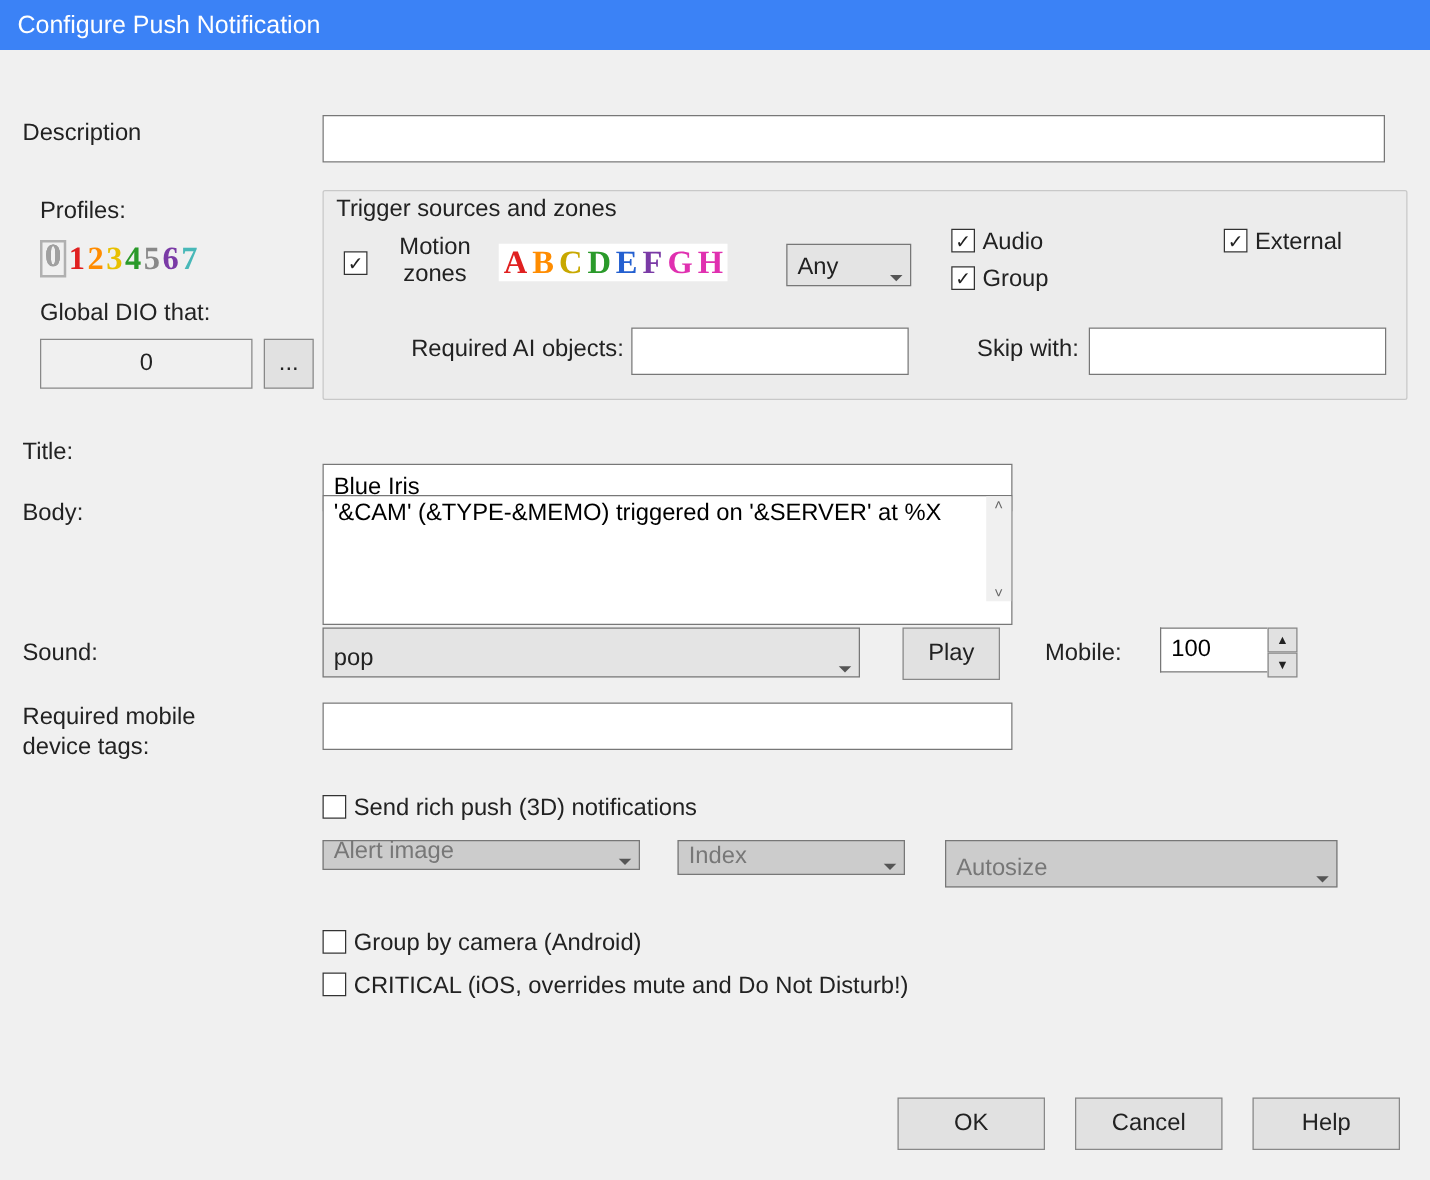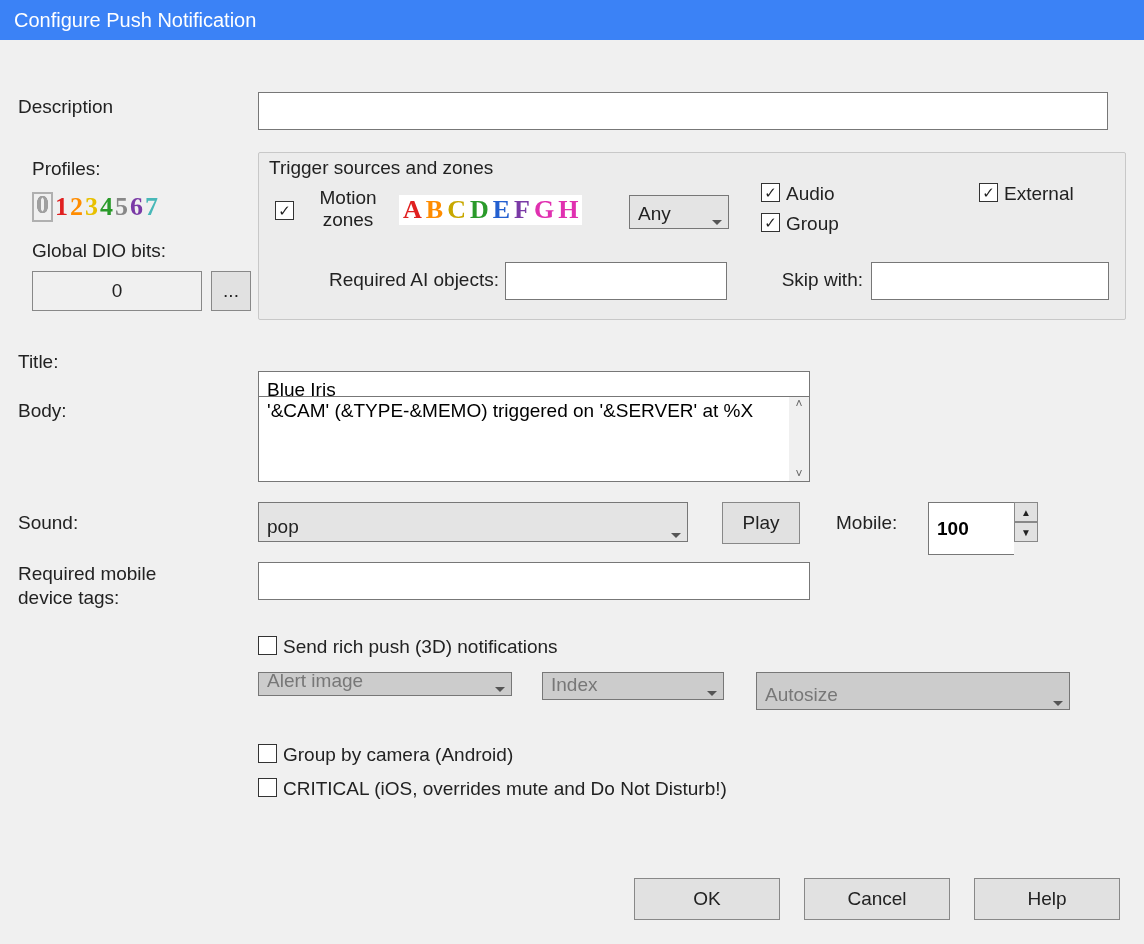--- a/index.html
+++ b/index.html
@@ -122,31 +122,31 @@
   .fieldset .skip-lbl{ position:absolute; left:500px; top:116px; width:104px; text-align:right;}
   .fieldset .skip-field{ position:absolute; left:612px; top:109px; width:238px; height:38px;}
 
   
   .row-title { top:307px;}
   .row-title .lbl { position:absolute; width:230px; top:4px;}
   .row-title .field{ position:absolute; left:240px; width:552px; height:38px;margin-top:24px;}
 
   .row-body { top:356px;}
   .row-body .lbl { position:absolute; width:230px; top:4px;}
-  .row-body .field{ position:absolute; left:240px; width:552px; height:86px; resize:none; padding-right:20px;}
+  .row-body .field{ position:absolute; left:240px; width:552px; height:104px; resize:none; padding-right:20px;}
   .row-body .scroll{ position:absolute; left:771px; top:1px; width:20px; height:84px; background:#f0f0f0; display:flex; flex-direction:column; justify-content:space-between; align-items:center; font-size:12px; color:#666;}
 
   
   .row-sound { top:462px;}
   .row-sound .lbl{ position:absolute; width:230px; top:10px;}
   .row-sound .sel{ position:absolute; left:240px; width:430px; height:40px;}
   .row-sound .play{ position:absolute; left:704px; width:78px; height:42px;}
   .row-sound .vol-lbl{ position:absolute; left:818px; top:10px;}
   .row-sound .spin{ position:absolute; left:910px; top:0; width:110px; height:40px; display:flex;}
-  .row-sound .spin input{ width:86px; height:53px; border-right:none;font-weight:bold;}
+  .row-sound .spin input{ width:86px; height:36px; border-right:none;}
   .row-sound .spin .arrows{ width:24px; display:flex; flex-direction:column;}
   .row-sound .spin .arrows div{ flex:1; border:1px solid #888; background:#e1e1e1; display:flex; align-items:center; justify-content:center; font-size:10px;}
 
   
   .row-tags { top:522px;}
   .row-tags .lbl{ position:absolute; width:230px; top:0; line-height:1.25;}
   .row-tags .field{ position:absolute; left:240px; width:552px; height:38px;}
 
   
   .row-rich { top:596px;}
@@ -158,21 +158,21 @@
   
   .row-chk2 { top:704px;}
   .row-chk2 .chk{ position:absolute; left:240px;}
   .row-chk2 .chk.c2{ top:34px;}
 
   
   .row-note { top:792px; left:18px; position:absolute;}
 
   
   .row-btns { position:absolute; right:24px; bottom:24px; display:flex; gap:24px;}
-  .row-btns .btn{ width:146px; height:42px;}
+  .row-btns .btn{ width:118px; height:42px;}
 </style>
 </head>
 <body>
 
 <div class="titlebar">
   <span>Configure Push Notification</span>
 </div>
 
 <div class="client">
 
@@ -186,21 +186,21 @@
     <div class="profiles">
       <span class="p0">0</span>
       <span class="p1">1</span>
       <span class="p2">2</span>
       <span class="p3">3</span>
       <span class="p4">4</span>
       <span class="p5">5</span>
       <span class="p6">6</span>
       <span class="p7">7</span>
     </div>
-    <div class="dio-lbl">Global DIO bits:</div>
+    <div class="dio-lbl">Global DIO that:</div>
     <div class="dio-val">0</div>
     <div class="btn dio-btn">...</div>
 
     <div class="fieldset">
       <div class="legend">Trigger sources and zones</div>
 
       <div class="chk motion-chk">
         <span class="box checked"></span>
       </div>
       <div class="motion-txt">

